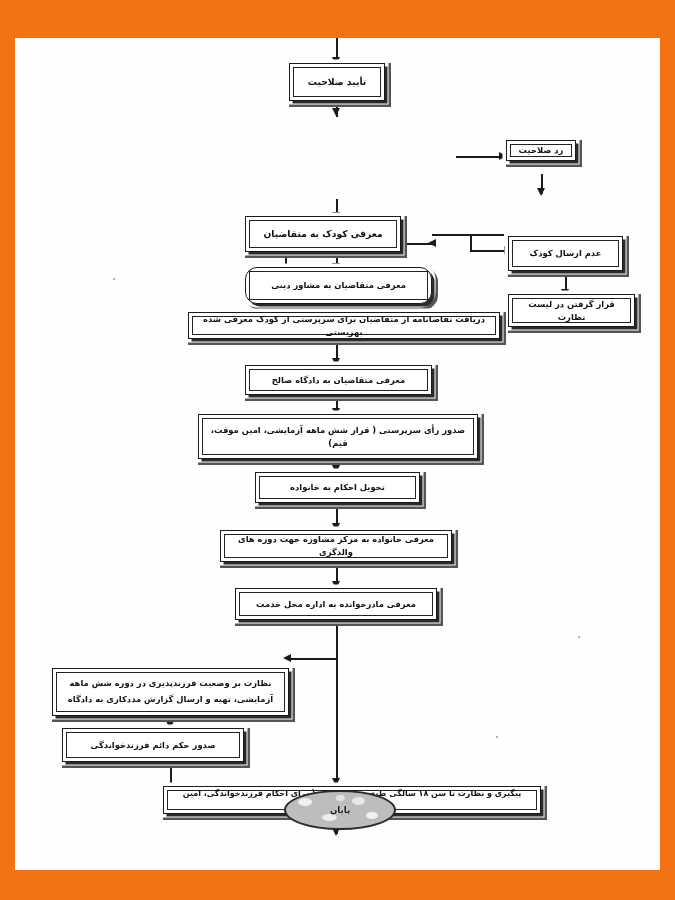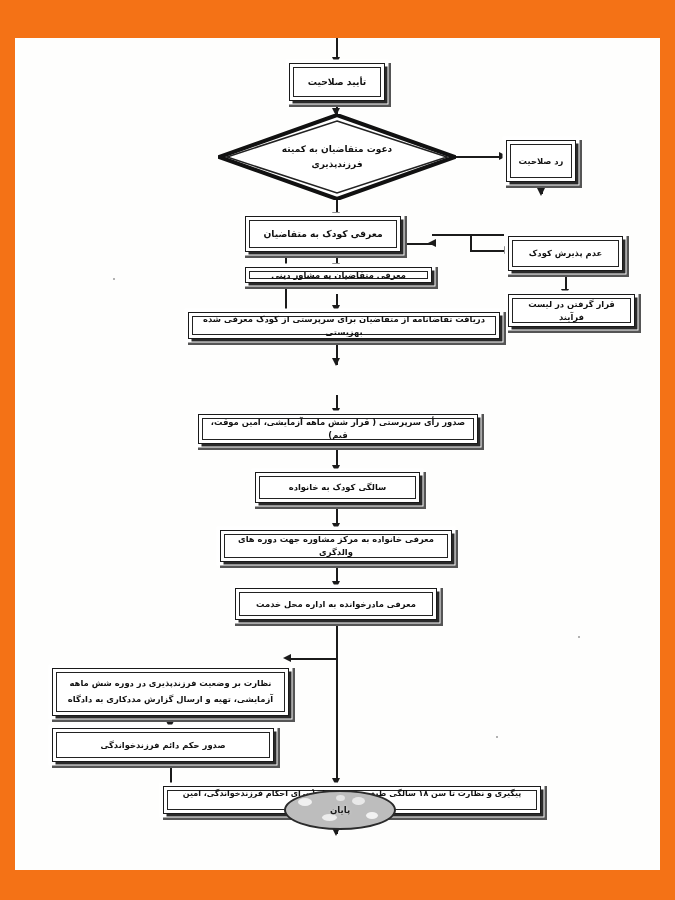--- a/index.html
+++ b/index.html
@@ -115,76 +115,73 @@
 
       <div class="ln vl" style="left:336px;top:812px;height:22px;"></div>
       <div class="arw arw-d" style="left:332px;top:828px;"></div>
 
       <div class="node proc" style="left:289px;top:63px;width:96px;height:38px;">
         <div class="inner">
             <span class="txt">تأیید صلاحیت</span>
           </div>
       </div>
 
-      <div class="diamond" style="left:218px;top:114px;width:238px;height:86px;">
-        <svg width="238" height="86" viewBox="0 0 238 86" style="position:absolute;left:0;top:0;">
-          <polygon points="119,1 237,43 119,85 1,43" fill="#ffffff" stroke="#111" stroke-width="4"></polygon>
-          <polygon points="119,7 229,43 119,79 9,43" fill="#ffffff" stroke="#222" stroke-width="1.6"></polygon>
-        </svg>
-        <div class="dtxt">دعوت متقاضیان به کمیته
-فرزندپذیری</div>
-      </div>
-
-      <div class="node proc" style="left:506px;top:140px;width:70px;height:42px;text-align:center;">
+
+      <div class="node proc" style="left:506px;top:140px;width:70px;height:21px;text-align:center;">
         <div class="inner">
             <span class="txt sm">رد صلاحیت</span>
           </div>
       </div>
 
 
       <div class="node proc" style="left:245px;top:216px;width:156px;height:36px;">
         <div class="inner">
             <span class="txt">معرفی کودک به متقاضیان</span>
           </div>
       </div>
 
       <div class="node proc" style="left:508px;top:236px;width:115px;height:35px;">
         <div class="inner">
-            <span class="txt sm">عدم پذیرش کودک</span>
-          </div>
-      </div>
-
-      <div class="node proc" style="left:245px;top:267px;width:187px;height:16px;">
+            <span class="txt sm">عدم ارسال کودک</span>
+          </div>
+      </div>
+
+      <div class="node proc" style="left:245px;top:267px;width:187px;height:37px;border-radius:12px;">
         <div class="inner">
             <span class="txt sm">معرفی متقاضیان به مشاور دینی</span>
           </div>
       </div>
 
       <div class="node proc" style="left:508px;top:294px;width:127px;height:33px;">
         <div class="inner">
-            <span class="txt sm">قرار گرفتن در لیست فرآیند</span>
+            <span class="txt sm">قرار گرفتن در لیست نظارت</span>
           </div>
       </div>
 
       <div class="node proc" style="left:188px;top:312px;width:312px;height:27px;">
         <div class="inner">
             <span class="txt sm">دریافت تقاضانامه از متقاضیان برای سرپرستی از کودک معرفی شده بهزیستی</span>
           </div>
       </div>
 
-
-      <div class="node proc" style="left:198px;top:414px;width:280px;height:30px;padding-left:40px;">
+      <div class="node proc" style="left:245px;top:365px;width:187px;height:30px;">
+        <div class="inner">
+            <span class="txt sm">معرفی متقاضیان به دادگاه صالح</span>
+          </div>
+      </div>
+
+      <div class="node proc" style="left:198px;top:414px;width:280px;height:45px;padding-left:40px;">
         <div class="inner">
             <span class="txt sm">صدور رأی سرپرستی ( قرار شش ماهه آزمایشی، امین موقت، قیم)</span>
           </div>
       </div>
 
       <div class="node proc" style="left:255px;top:472px;width:165px;height:31px;">
         <div class="inner">
-            <span class="txt sm">سالگی کودک به خانواده</span>
+            <span class="txt sm">تحویل احکام به خانواده</span>
           </div>
       </div>
 
       <div class="node proc" style="left:220px;top:530px;width:232px;height:32px;">
         <div class="inner">
             <span class="txt sm">معرفی خانواده به مرکز مشاوره جهت دوره های والدگری</span>
           </div>
       </div>
 
       <div class="node proc" style="left:235px;top:588px;width:202px;height:32px;">
@@ -193,21 +190,21 @@
           </div>
       </div>
 
       <div class="node proc" style="left:52px;top:668px;width:237px;height:48px;">
         <div class="inner">
             <span class="txt sm" style="line-height:1.85;">نظارت بر وضعیت فرزندپذیری در دوره شش ماهه
 آزمایشی، تهیه و ارسال گزارش مددکاری به دادگاه</span>
           </div>
       </div>
 
-      <div class="node proc" style="left:52px;top:728px;width:222px;height:34px;">
+      <div class="node proc" style="left:62px;top:728px;width:182px;height:34px;">
         <div class="inner">
             <span class="txt sm">صدور حکم دائم فرزندخواندگی</span>
           </div>
       </div>
 
       <div class="node proc" style="left:163px;top:786px;width:378px;height:28px;">
         <div class="inner">
             <span class="txt xs">پیگیری و نظارت تا سن ۱۸ سالگی طبق دستورالعمل  ( برای احکام فرزندخواندگی، امین موقت و قیم )</span>
           </div>
       </div>

